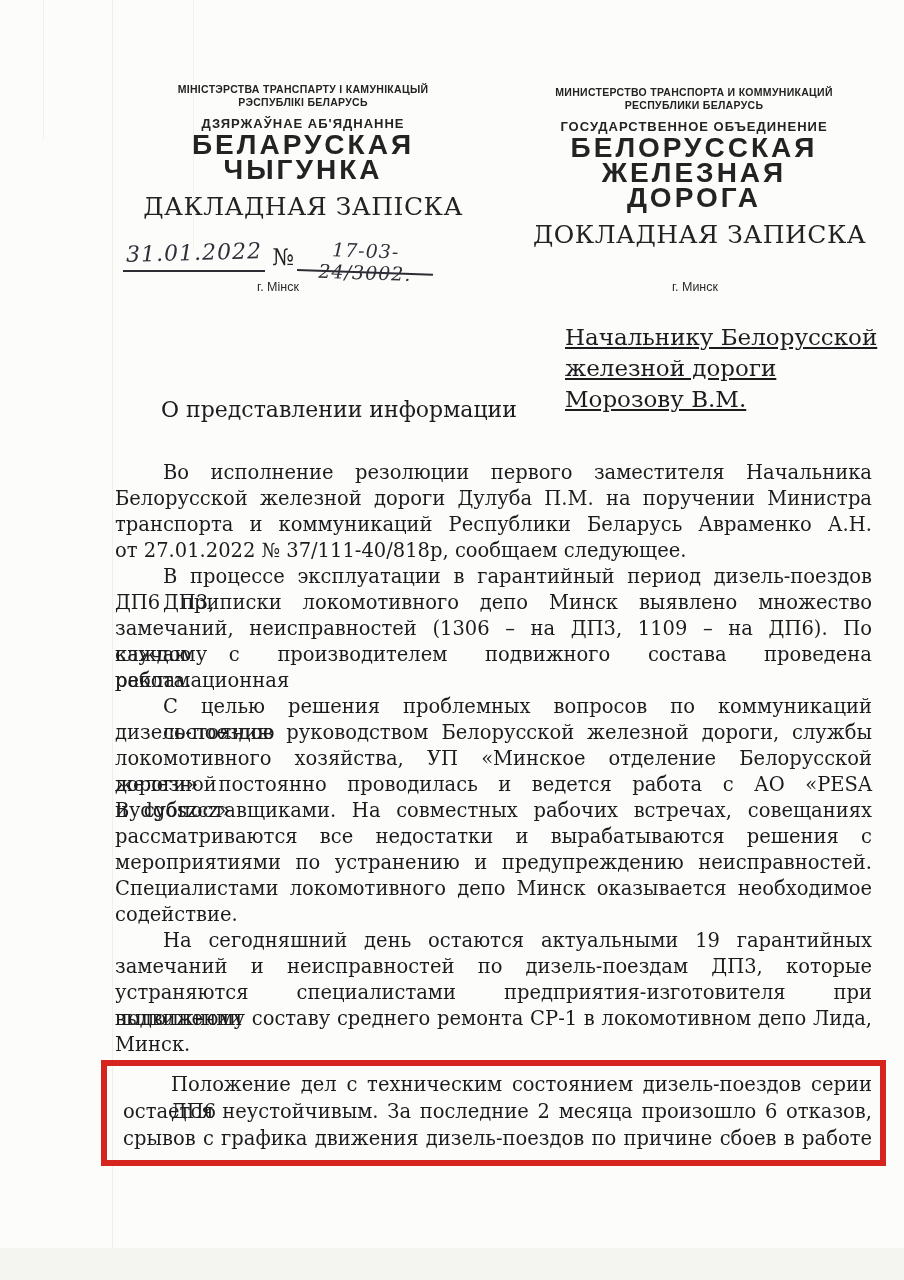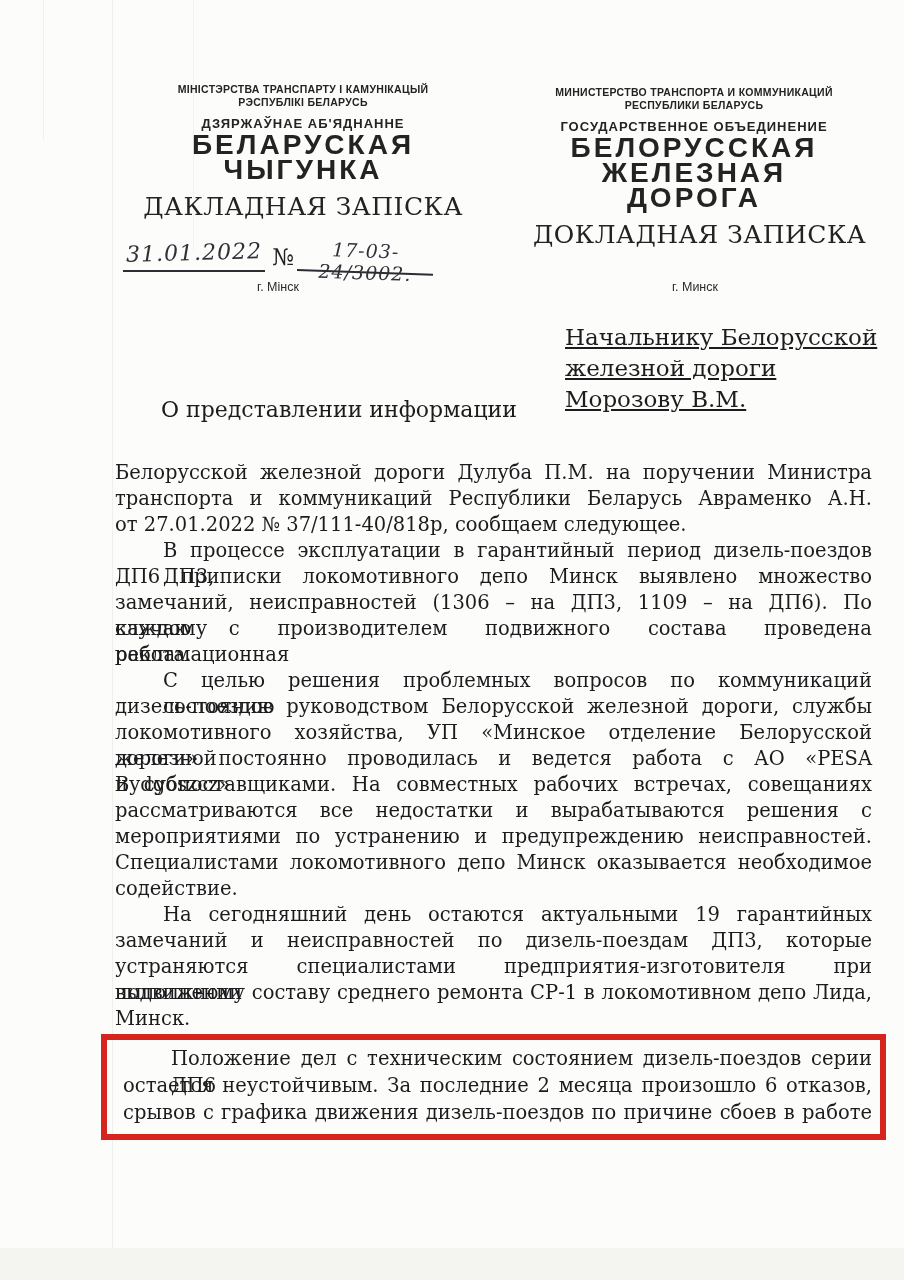--- a/index.html
+++ b/index.html
@@ -126,20 +126,21 @@
   <div class="addressee">
     <div>Начальнику Белорусской</div>
     <div>железной дороги</div>
     <div>Морозову В.М.</div>
   </div>
 
   <div class="subject">О представлении информации</div>
 
   <div class="body-text" id="body-paragraphs">
       <div class="para">
+        <div class="line just ind">Во исполнение резолюции первого заместителя Начальника</div>
         <div class="line just">Белорусской железной дороги Дулуба П.М. на поручении Министра</div>
         <div class="line just">транспорта и коммуникаций Республики Беларусь Авраменко А.Н.</div>
         <div class="line">от 27.01.2022 № 37/111-40/818р, сообщаем следующее.</div>
       </div>
       <div class="para">
         <div class="line just ind">В процессе эксплуатации в гарантийный период дизель-поездов ДП3,</div>
         <div class="line just">ДП6 приписки локомотивного депо Минск выявлено множество</div>
         <div class="line just">замечаний, неисправностей (1306 – на ДП3, 1109 – на ДП6). По каждому</div>
         <div class="line just">случаю с производителем подвижного состава проведена рекламационная</div>
         <div class="line">работа.</div>

